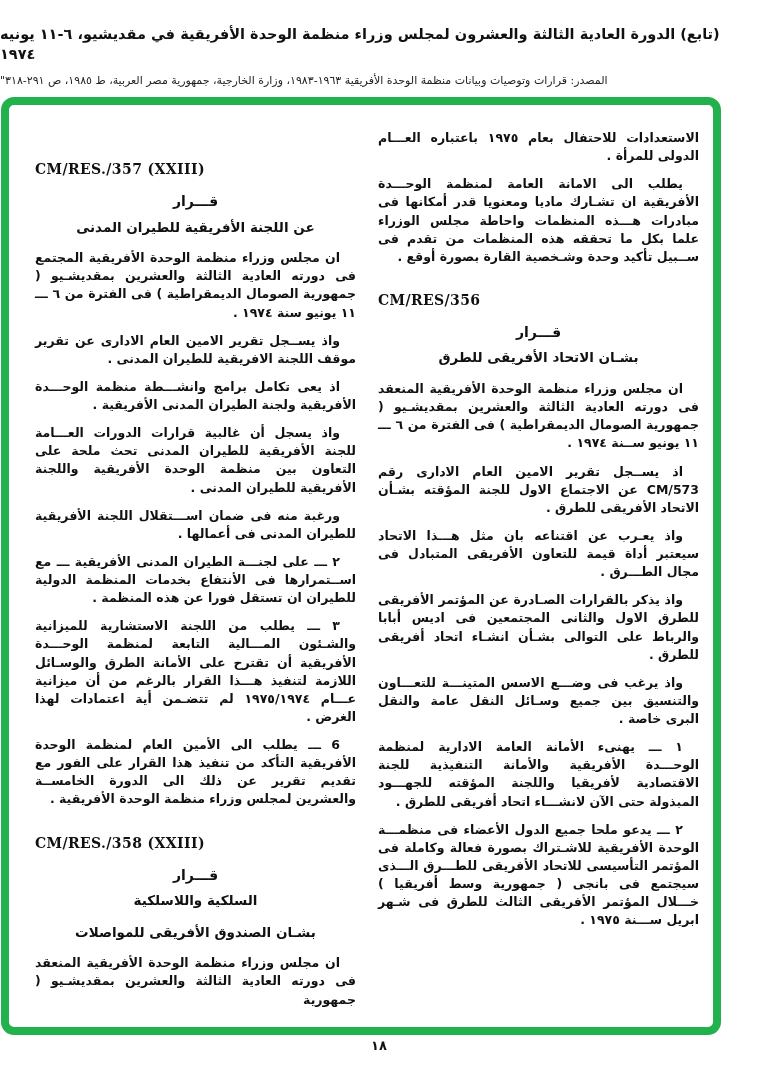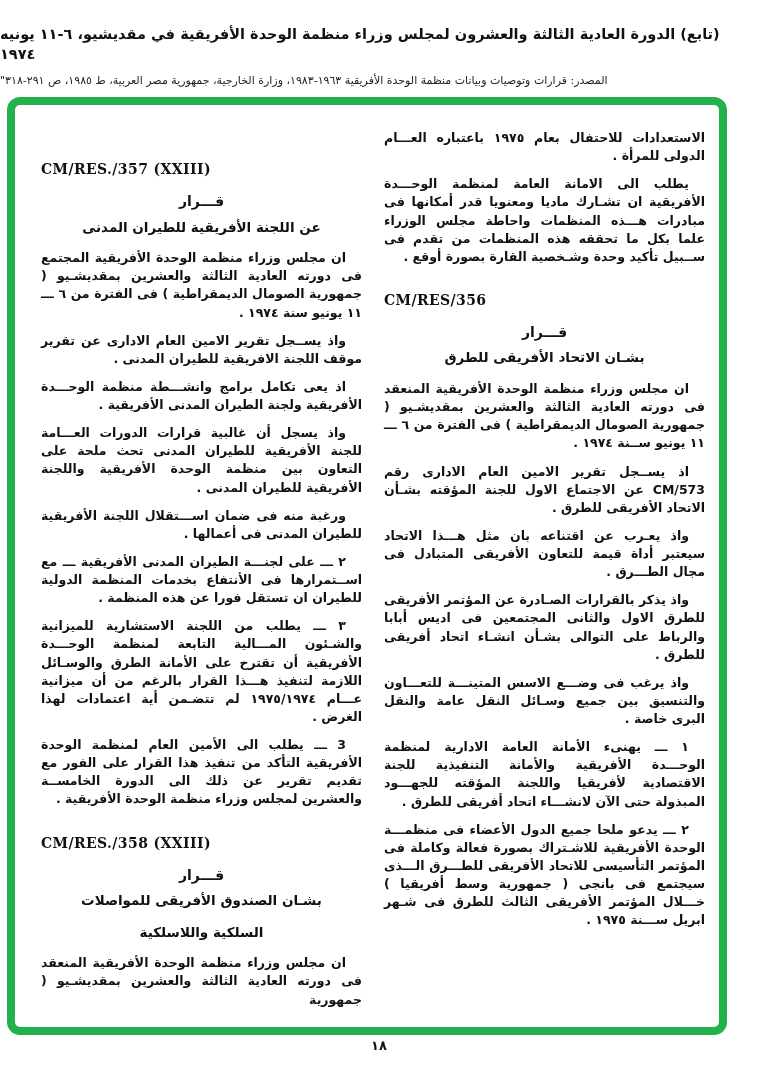--- a/index.html
+++ b/index.html
@@ -7,21 +7,21 @@
     width:758px;height:1078px;position:relative;background:#ffffff;
     font-family:"DejaVu Sans",sans-serif;color:#111;
     -webkit-font-smoothing:antialiased;overflow:hidden;
   }
   
   .hdr{position:absolute;top:24px;left:0;width:736px;text-align:left;direction:rtl;}
   .hdr-title{font-size:14.5px;font-weight:bold;letter-spacing:0;line-height:1.4;}
   .hdr-src{font-size:11px;font-weight:normal;margin-top:9px;color:#222;}
   
   .frame{
-    position:absolute;left:7px;top:97px;width:704px;height:922px;
+    position:absolute;left:1px;top:97px;width:704px;height:922px;
     border:8px solid #22b14c;border-radius:13px;background:#fff;
     box-sizing:content-box;overflow:hidden;
   }
   .columns{
     direction:rtl;display:flex;gap:22px;
     padding:20px 14px 8px 26px;height:100%;box-sizing:border-box;
   }
   .col{
     flex:1 1 0;min-width:0;
     font-size:12.5px;font-weight:bold;line-height:1.45;
@@ -74,23 +74,23 @@
         <div class="block code" dir="ltr">CM/RES./357  (XXIII)</div>
         <div class="block heading" dir="rtl">قـــرار</div>
         <div class="block subheading" dir="rtl">عن اللجنة الأفريقية للطيران المدنى</div>
         <div class="block para" dir="rtl">ان مجلس وزراء منظمة الوحدة الأفريقية المجتمع فى دورته العادية الثالثة والعشرين بمقديشـيو ( جمهورية الصومال الديمقراطية ) فى الفترة من ٦ ـــ ١١ يونيو سنة ١٩٧٤ .</div>
         <div class="block para" dir="rtl">واذ يســجل تقرير الامين العام الادارى عن تقرير موقف اللجنة الافريقية للطيران المدنى .</div>
         <div class="block para" dir="rtl">اذ يعى تكامل برامج وانشـــطة منظمة الوحـــدة الأفريقية ولجنة الطيران المدنى الأفريقية .</div>
         <div class="block para" dir="rtl">واذ يسجل أن غالبية قرارات الدورات العـــامة للجنة الأفريقية للطيران المدنى تحث ملحة على التعاون بين منظمة الوحدة الأفريقية واللجنة الأفريقية للطيران المدنى .</div>
         <div class="block para" dir="rtl">ورغبة منه فى ضمان اســـتقلال اللجنة الأفريقية للطيران المدنى فى أعمالها .</div>
         <div class="block para" dir="rtl">٢ ـــ على لجنـــة الطيران المدنى الأفريقية ـــ مع اســتمرارها فى الأنتفاع بخدمات المنظمة الدولية للطيران ان تستقل فورا عن هذه المنظمة .</div>
         <div class="block para" dir="rtl">٣ ـــ يطلب من اللجنة الاستشارية للميزانية والشـئون المـــالية التابعة لمنظمة الوحـــدة الأفريقية أن تقترح على الأمانة الطرق والوسـائل اللازمة لتنفيذ هـــذا القرار بالرغم من أن ميزانية عـــام ١٩٧٥/١٩٧٤ لم تتضـمن أية اعتمادات لهذا الغرض .</div>
-        <div class="block para" dir="rtl">3 ـــ يطلب الى الأمين العام لمنظمة الوحدة الأفريقية التأكد من تنفيذ هذا القرار على الفور مع تقديم تقرير عن ذلك الى الدورة الخامســة والعشرين لمجلس وزراء منظمة الوحدة الأفريقية .</div>
+        <div class="block para" dir="rtl">6 ـــ يطلب الى الأمين العام لمنظمة الوحدة الأفريقية التأكد من تنفيذ هذا القرار على الفور مع تقديم تقرير عن ذلك الى الدورة الخامســة والعشرين لمجلس وزراء منظمة الوحدة الأفريقية .</div>
         <div class="block code" dir="ltr">CM/RES./358  (XXIII)</div>
         <div class="block heading" dir="rtl">قـــرار</div>
+        <div class="block subheading" dir="rtl">السلكية واللاسلكية</div>
         <div class="block subheading" dir="rtl">بشـان الصندوق الأفريقى للمواصلات</div>
-        <div class="block subheading" dir="rtl">السلكية واللاسلكية</div>
         <div class="block para" dir="rtl">ان مجلس وزراء منظمة الوحدة الأفريقية المنعقد فى دورته العادية الثالثة والعشرين بمقديشـيو ( جمهورية</div>
       </div>
   </div>
 </div>
 
 <div class="pageno">١٨</div>
 
 </body></html>

